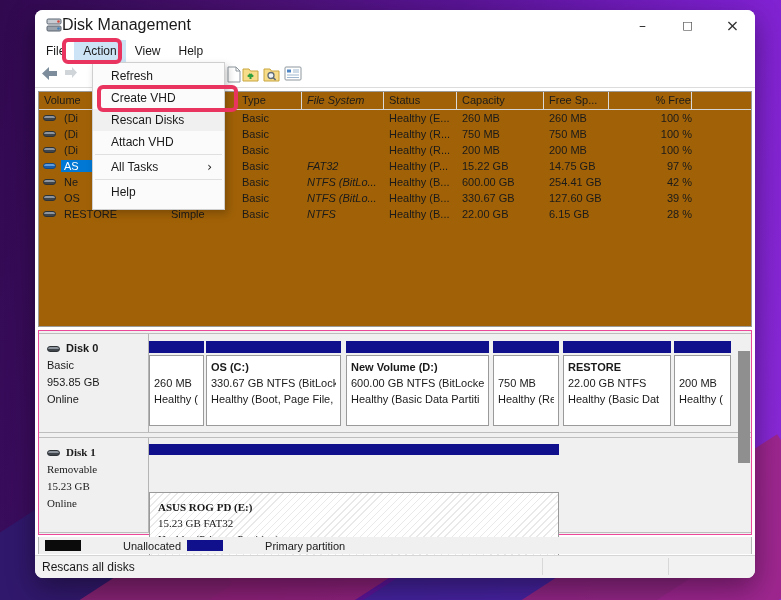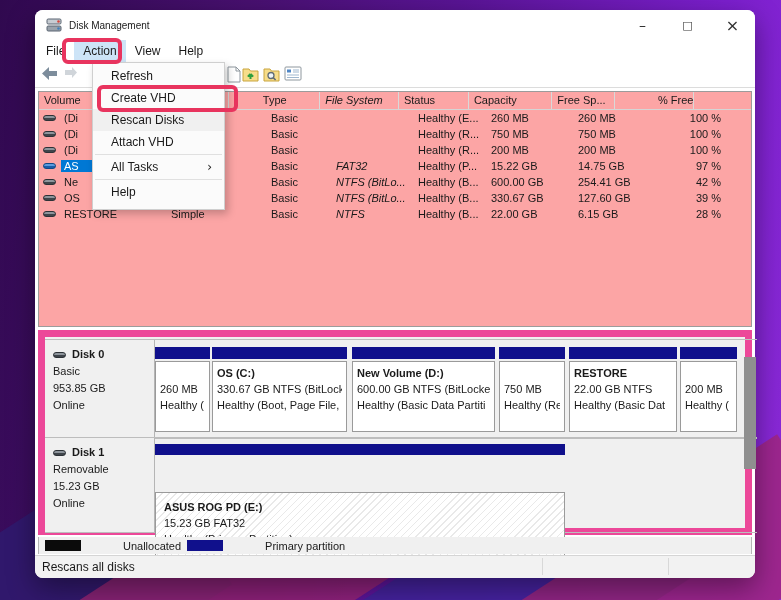--- a/index.html
+++ b/index.html
@@ -17,60 +17,60 @@
 
   
   .window { position:absolute; left:35px; top:10px; width:720px; height:568px;
             background:#ffffff; border-radius:8px; box-shadow:0 10px 28px rgba(0,0,0,.4);
             font-size:12px; }
 
   
   .titlebar { position:absolute; left:0; top:0; width:100%; height:30px; display:flex; align-items:center;
               border-radius:8px 8px 0 0; background:#fff; }
   .titleicon { margin-left:11px; display:flex; }
-  .titletext { margin-left:7px; font-size:10px; }
+  .titletext { font-size:16px; }
   .ctrls { position:absolute; right:0; top:0; height:30px; display:flex; }
   .ctrl { width:45px; height:30px; display:flex; align-items:center; justify-content:center;
           font-family:"DejaVu Sans",sans-serif; color:#333; cursor:default; }
   .ctrl.min { font-size:14px; }
   .ctrl.max { font-size:11px; }
   .ctrl.cls { font-size:16px; border-radius:0 8px 0 0; }
 
   
   .menubar { position:absolute; left:0; top:30px; width:100%; height:22px; display:flex; align-items:stretch;
              padding-left:2px; background:#fff; }
   .menubar .mitem { padding:0 9px; display:flex; align-items:center; font-size:12px; }
   .menubar .mitem.active { background:#cde4f7;text-align:center; }
 
   
   .toolbar { position:absolute; left:0; top:52px; width:100%; height:26px; border-bottom:1px solid #dcdcdc; background:#fff; }
   .tool { position:absolute; top:4px; display:flex; }
 
   
   .listpane { position:absolute; left:3px; top:81px; width:714px; height:236px;
-              border:1px solid #9b9b9b; background:#fca5a5; overflow:hidden; }
+              border:1px solid #9b9b9b; background:#a16207; overflow:hidden; }
   .thead { display:flex; height:18px; border-bottom:1px solid #d5d5d5; }
   .th { font-size:11px; padding:2px 0 0 5px; border-right:1px solid #d9d9d9; overflow:hidden; white-space:nowrap; }
   .tr { display:flex; height:16px; align-items:center; }
   .td { font-size:11px; padding-left:5px; overflow:hidden; white-space:nowrap; }
-  .c0{width:127px;} .c1{width:71px;} .c2{width:65px;margin-left:29px;} .c3{width:82px;font-style:italic;} .c4{width:73px;}
+  .c0{width:127px;} .c1{width:71px;} .c2{width:65px;} .c3{width:82px;font-style:italic;} .c4{width:73px;}
   .c5{width:87px;} .c6{width:65px;} .c7{width:83px;text-align:right;} .c8{width:59px; border-right:none;}
   .td.c0 { display:flex; align-items:center; padding-left:4px; }
   .drive-ico { width:13px; height:6px; border-radius:3px; margin-right:5px; flex:none;
                background:linear-gradient(#8d949b 0 40%, #3f454b 40% 100%); border:1px solid #2d3237; }
   .drive-ico.blue { background:linear-gradient(#5d9bde 0 40%, #1b5ca8 40% 100%); border-color:#124a86; }
   .vol-text { padding:0 3px; }
   .vol-text.sel { background:#0078d4; color:#fff; flex:1; }
 
   
   .graphpane { position:absolute; left:3px; top:320px; width:714px; height:205px;
-               background:#f0f0f0; border:7px solid #ec4899; }
+               background:#f0f0f0; border:1px solid #ec4899; }
   .diskrow { position:absolute; left:0; width:712px; border-top:1px solid #bdbdbd; border-bottom:1px solid #bdbdbd; }
   .diskrow.d0 { top:2px; height:100px; }
-  .diskrow.d1 { top:100px; height:96px; }
+  .diskrow.d1 { top:106px; height:96px;font-family:Liberation Serif, serif; }
   .disklabel { position:absolute; left:0; top:0; bottom:0; width:110px; background:#f0f0f0;
                border-right:1px solid #b5b5b5; padding:6px 0 0 8px; font-size:11px; line-height:17px; }
   .dl-title { font-weight:bold; display:flex; align-items:center; }
   .dl-title .drive-ico { margin-right:6px; }
   .part { position:absolute; top:0; height:100%; }
   .pbar { position:absolute; left:0; right:0; top:7px; height:12px; background:#10108c; }
   .d1 .pbar { top:6px; height:11px; }
   .pbox { position:absolute; left:0; right:0; top:21px; height:71px; background:#fff;
           border:1px solid #9a9a9a; padding:3px 4px; overflow:hidden; }
   .d1 .pbox { top:18px; height:70px; padding:6px 8px; }

